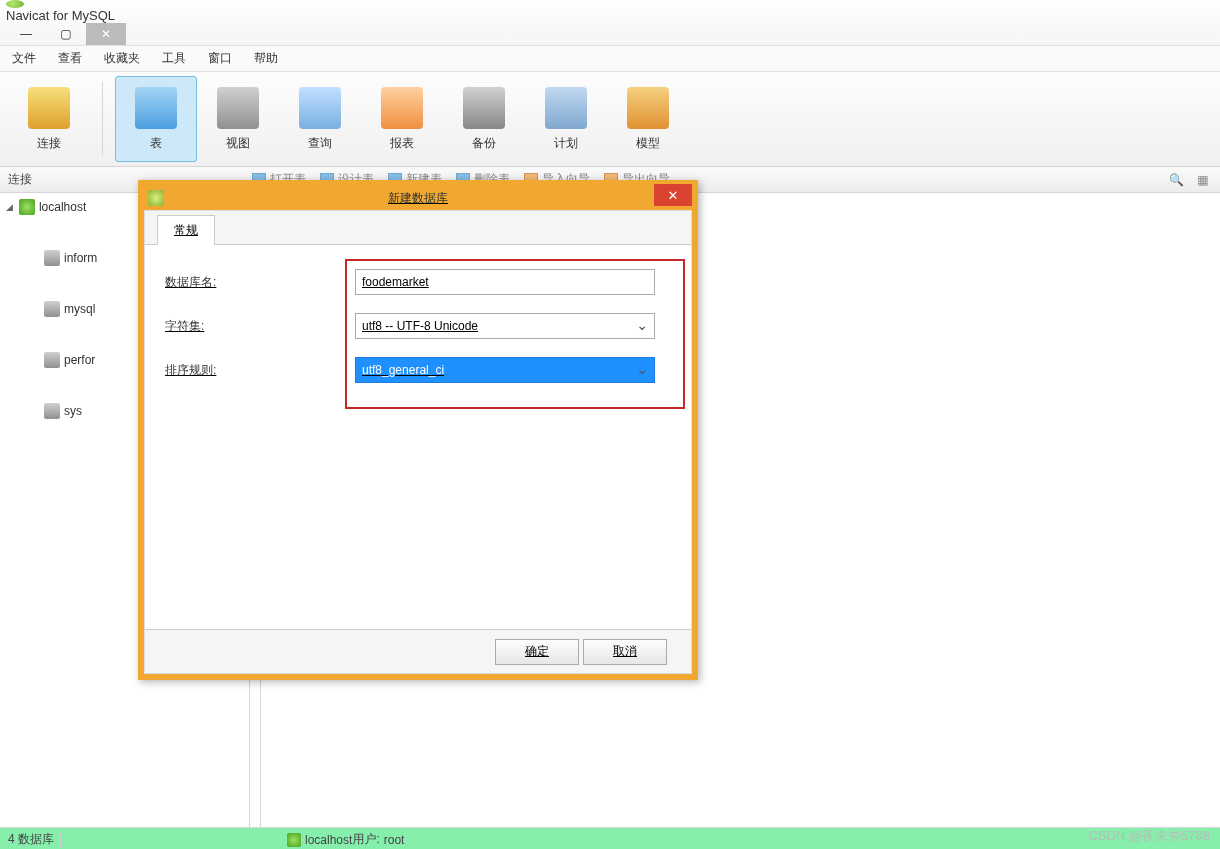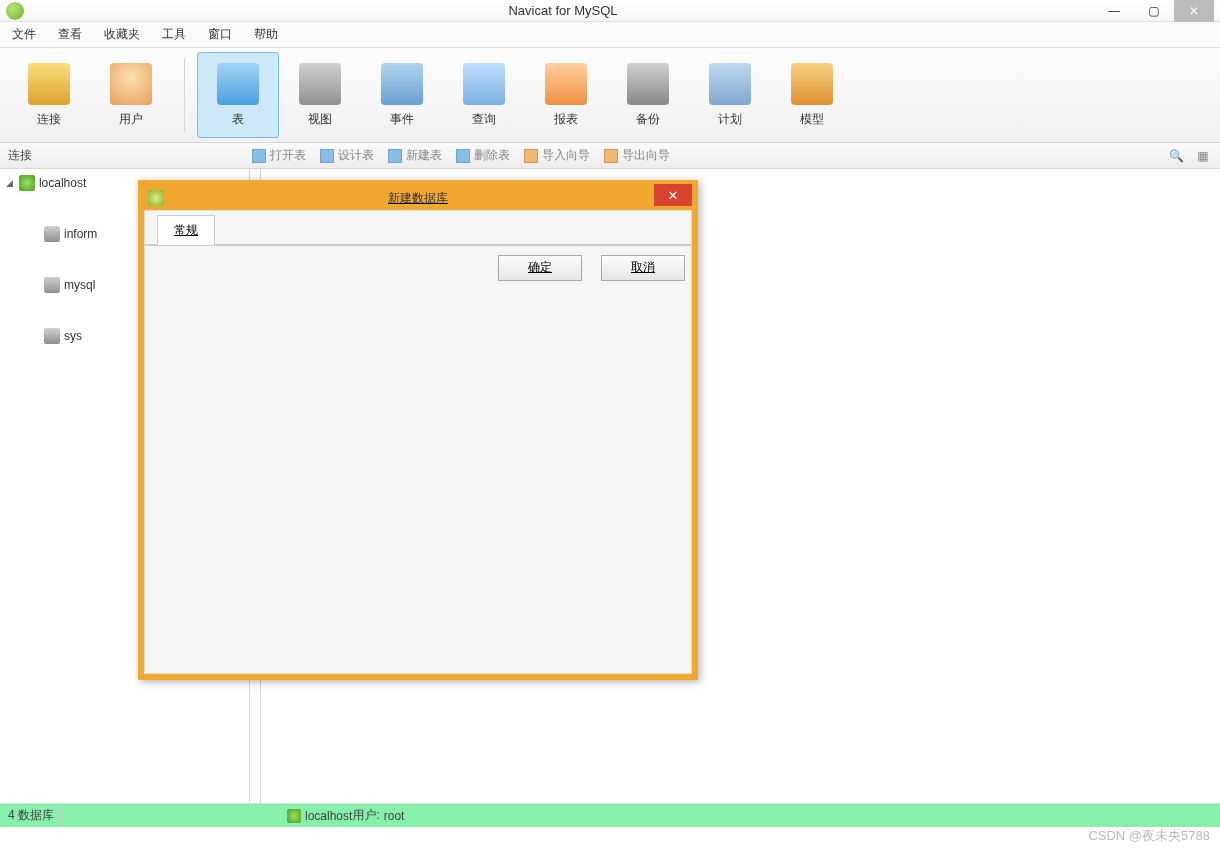--- a/index.html
+++ b/index.html
@@ -1,19 +1,19 @@
 <!DOCTYPE html>
 <html><head>
 <meta charset="utf-8">
 <style>
 * { box-sizing: border-box; margin: 0; padding: 0; font-family: "Microsoft YaHei", "Segoe UI", Tahoma, sans-serif; font-size: 12px; }
 body { background: #fff; width: 1220px; height: 849px; overflow: hidden; position: relative; }
 
 
-.titlebar { height: 22px; background: linear-gradient(#fff,#f5f5f5); display: flex; align-items: center; padding: 0 6px; border-bottom: 1px solid #e0e0e0; }
+.titlebar { height: 46px; background: linear-gradient(#fff,#f5f5f5); display: flex; align-items: flex-start; padding: 0 6px; border-bottom: 1px solid #e0e0e0; flex-direction: column; }
 .titlebar .icon { width: 18px; height: 18px; border-radius: 50%; background: radial-gradient(circle at 35% 35%, #b6e66f, #6eb52f); margin-right: 8px; }
 .titlebar .title { flex: 1; text-align: center; color: #333; font-size: 13px; }
 .titlebar .winbtns { display: flex; }
 .titlebar .winbtn { width: 40px; height: 22px; display: flex; align-items: center; justify-content: center; color: #333; }
 .titlebar .winbtn.close { background: #bbb; color: #fff; }
 
 
 .menubar { height: 26px; display: flex; align-items: center; padding: 0 12px; gap: 22px; border-bottom: 1px solid #e0e0e0; background:#fafafa; }
 .menubar span { color: #333; text-align: center; }
 
@@ -74,21 +74,21 @@
 .dlg-body { background: #f5f5f5; height: calc(100% - 24px); border:1px solid #ddd; display:flex; flex-direction:column; }
 .dlg-tabs { height: 34px; display:flex; align-items:flex-end; padding-left:12px; border-bottom:1px solid #ccc; }
 .dlg-tab { background:#fff; border:1px solid #ccc; border-bottom:none; padding:6px 16px; position:relative; top:1px; }
 .dlg-form { flex:1; padding: 24px 20px; position:relative; background:#fff; margin:0; }
 .form-row { display:flex; align-items:center; margin-bottom:18px; }
 .form-row .flabel { width: 190px; color:#333; }
 .form-row .finput { width: 300px; height: 26px; border:1px solid #aaa; padding:0 6px; background:#fff; display:flex; align-items:center; position:relative; }
 .form-row .finput.sel::after { content:"⌄"; position:absolute; right:6px; top:3px; color:#555; font-size:14px;}
 .form-row .finput.selected { background:#1e90ff; color:#fff; border-color:#1e7ae0; }
 .redbox { position:absolute; border:2px solid #c62828; left: 200px; top: 14px; width: 340px; height: 150px; pointer-events:none;}
-.dlg-buttons { height: 44px; border-top:1px solid #ccc; display:flex; align-items:center; justify-content:flex-end; padding-right:6px; gap:19px; background:#f5f5f5;}
+.dlg-buttons { height: 44px; border-top:1px solid #ccc; display:flex; align-items:center; justify-content:flex-end; padding-right:24px; gap:4px; background:#f5f5f5;}
 .dlg-btn { width: 84px; height: 26px; background: linear-gradient(#fdfdfd,#e6e6e6); border:1px solid #aaa; display:flex;align-items:center;justify-content:center; }
 
 .watermark { position:absolute; right:10px; bottom:4px; color:#bbb; font-size:13px; }
 </style>
 </head>
 <body>
 
 <div class="titlebar">
   <div class="icon"></div>
   <div class="title">Navicat for MySQL</div>
@@ -106,36 +106,28 @@
   <span>工具</span>
   <span>窗口</span>
   <span>帮助</span>
 </div>
 
 <div class="bigbar">
   <div class="bigbtn">
       <div class="ico ico-conn"></div>
       <div class="lbl">连接</div>
     </div>
-  <div class="bigbtn">
-      <div class="ico ico-user"></div>
-      <div class="lbl">用户</div>
-    </div>
   <div class="vsep"></div>
   <div class="bigbtn active">
       <div class="ico ico-table"></div>
       <div class="lbl">表</div>
     </div>
   <div class="bigbtn">
       <div class="ico ico-view"></div>
       <div class="lbl">视图</div>
-    </div>
-  <div class="bigbtn">
-      <div class="ico ico-event"></div>
-      <div class="lbl">事件</div>
     </div>
   <div class="bigbtn">
       <div class="ico ico-query"></div>
       <div class="lbl">查询</div>
     </div>
   <div class="bigbtn">
       <div class="ico ico-report"></div>
       <div class="lbl">报表</div>
     </div>
   <div class="bigbtn">
@@ -190,20 +182,24 @@
       <div class="cicon ci-server"></div>
       <span>localhost</span>
     </div>
     <div class="tree-item child">
         <div class="cicon ci-db"></div>
         <span>inform</span>
       </div>
     <div class="tree-item child">
         <div class="cicon ci-db"></div>
         <span>mysql</span>
+      </div>
+    <div class="tree-item child">
+        <div class="cicon ci-db"></div>
+        <span>perfor</span>
       </div>
     <div class="tree-item child">
         <div class="cicon ci-db"></div>
         <span>sys</span>
       </div>
   </div>
   <div class="content">
     <div class="content-inner-border"></div>
   </div>
 </div>
@@ -225,20 +221,41 @@
 <div class="dialog">
   <div class="dlg-title">
     <div class="dlg-ico"></div>
     <span>新建数据库</span>
     <div class="dlg-close">✕</div>
   </div>
   <div class="dlg-body">
     <div class="dlg-tabs">
       <div class="dlg-tab">常规</div>
     </div>
+    <div class="dlg-form">
+      <div class="redbox"></div>
+      <div class="form-row">
+        <div class="flabel">数据库名:</div>
+        <div class="finput">
+            <span>foodemarket</span>
+          </div>
+      </div>
+      <div class="form-row">
+        <div class="flabel">字符集:</div>
+        <div class="finput sel">
+            <span>utf8 -- UTF-8 Unicode</span>
+          </div>
+      </div>
+      <div class="form-row">
+        <div class="flabel">排序规则:</div>
+        <div class="finput sel selected">
+            <span>utf8_general_ci</span>
+          </div>
+      </div>
+    </div>
     <div class="dlg-buttons">
       <div class="dlg-btn">确定</div>
       <div class="dlg-btn">取消</div>
     </div>
   </div>
 </div>
 
 <div class="watermark">CSDN @夜未央5788</div>
 
 </body></html>

